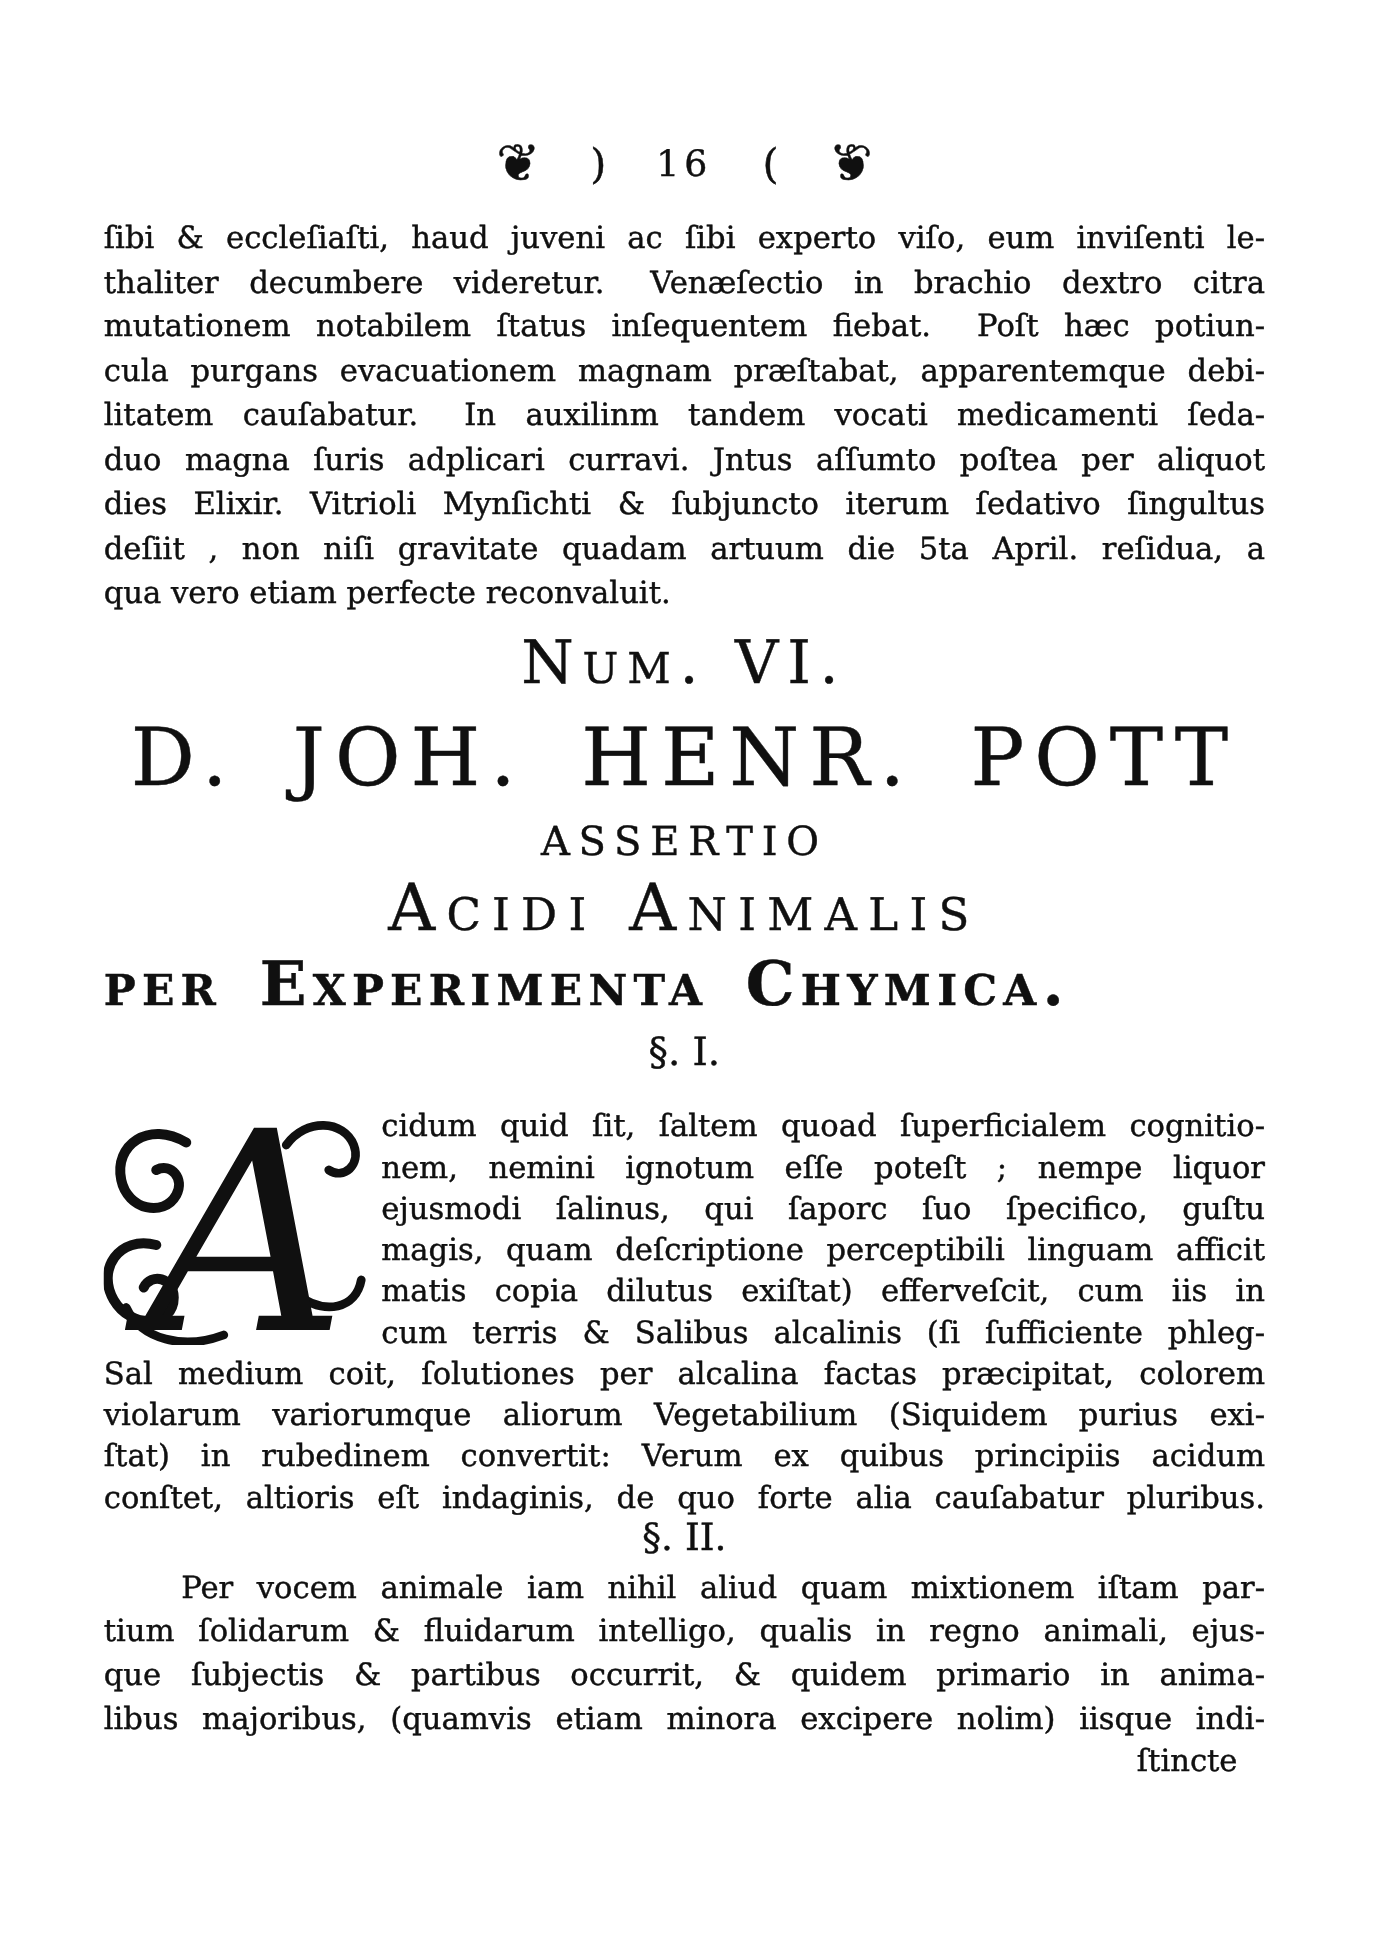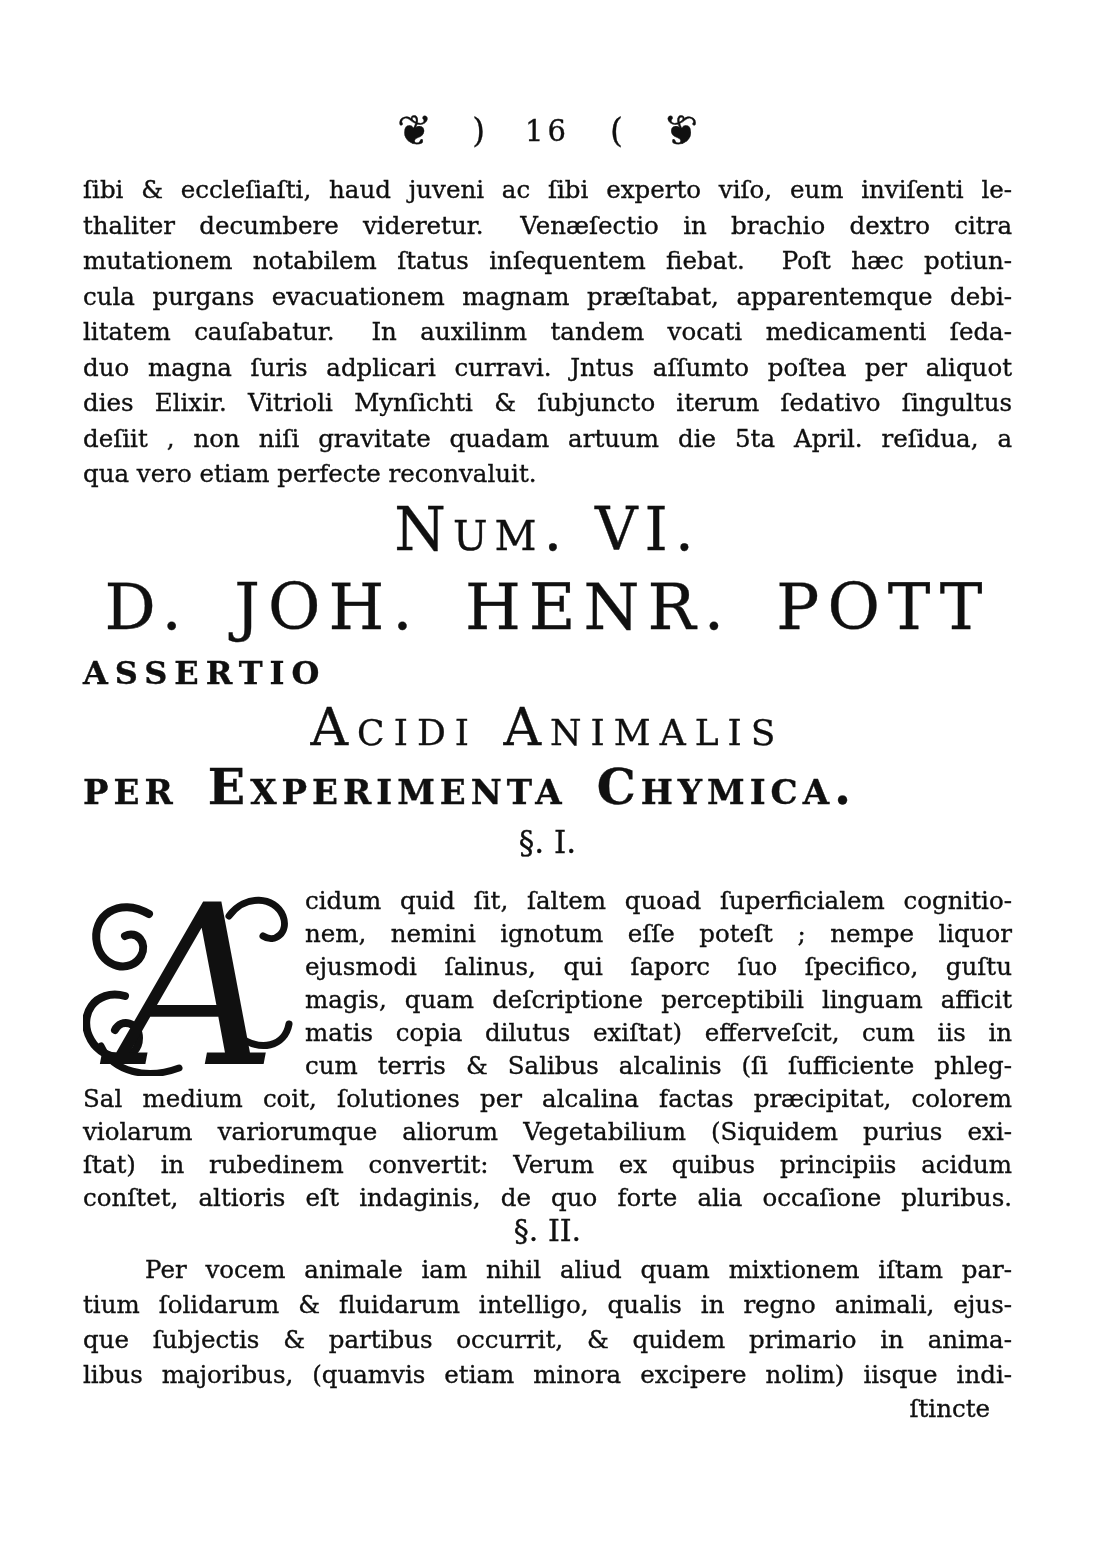--- a/index.html
+++ b/index.html
@@ -42,31 +42,31 @@
     white-space: normal;
   }
   .ln.endline { text-align-last: left; }
   .s1 .ln { line-height: 33px; }
   .s2 .ln { line-height: 35px; }
   .ln.indent { text-indent: 62px; }
 
   
   .secnum {
     margin: 14px 0 0 0; text-align: center;
-    font-size: 59px; line-height: 48px; font-weight: normal;
+    font-size: 48px; line-height: 48px; font-weight: normal;
     font-variant: small-caps; letter-spacing: 7px;
   }
   .title {
     margin: 20px 0 0 0; text-align: center;
     font-size: 64px; line-height: 66px; font-weight: normal;
     letter-spacing: 8px; word-spacing: 16px; white-space: nowrap;
   }
   .sub1 {
-    margin: 16px 0 0 0; 
-    font-size: 32px; line-height: 34px; font-weight: bold;
+    margin: 16px 0 0 0; text-align: center;
+    font-size: 32px; line-height: 34px; font-weight: normal;
     letter-spacing: 7px;
   }
   .sub2 {
     margin: 10px 0 0 0; text-align: center;
     font-size: 52px; line-height: 54px; font-weight: normal;
     font-variant: small-caps; letter-spacing: 9px;
   }
   .sub3 {
     margin: 8px 0 0 0; text-align: left;
     font-size: 49px; line-height: 50px; font-weight: bold;
@@ -142,21 +142,21 @@
     </span>
     <div class="ln s1ln">cidum quid ſit, ſaltem quoad ſuperficialem cognitio-</div>
     <div class="ln s1ln">nem, nemini ignotum eſſe poteſt ; nempe liquor</div>
     <div class="ln s1ln">ejusmodi ſalinus, qui ſaporc ſuo ſpecifico, guſtu</div>
     <div class="ln s1ln">magis, quam deſcriptione perceptibili linguam afficit</div>
     <div class="ln s1ln">matis copia dilutus exiſtat) efferveſcit, cum iis in</div>
     <div class="ln s1ln">cum terris &amp; Salibus alcalinis (ſi ſufficiente phleg-</div>
     <div class="ln">Sal medium coit, ſolutiones per alcalina factas præcipitat, colorem</div>
     <div class="ln">violarum variorumque aliorum Vegetabilium (Siquidem purius exi-</div>
     <div class="ln">ſtat) in rubedinem convertit: Verum ex quibus principiis acidum</div>
-    <div class="ln">conſtet, altioris eſt indaginis, de quo forte alia occaſione pluribus.</div>
+    <div class="ln">conſtet, altioris eſt indaginis, de quo forte alia cauſabatur pluribus.</div>
   </section>
 
   <div class="sechead two">§. II.</div>
 
   <section class="para s2">
     <div class="ln indent">Per vocem animale iam nihil aliud quam mixtionem iſtam par-</div>
     <div class="ln">tium ſolidarum &amp; fluidarum intelligo, qualis in regno animali, ejus-</div>
     <div class="ln">que ſubjectis &amp; partibus occurrit, &amp; quidem primario in anima-</div>
     <div class="ln">libus majoribus, (quamvis etiam minora excipere nolim) iisque indi-</div>
   </section>

